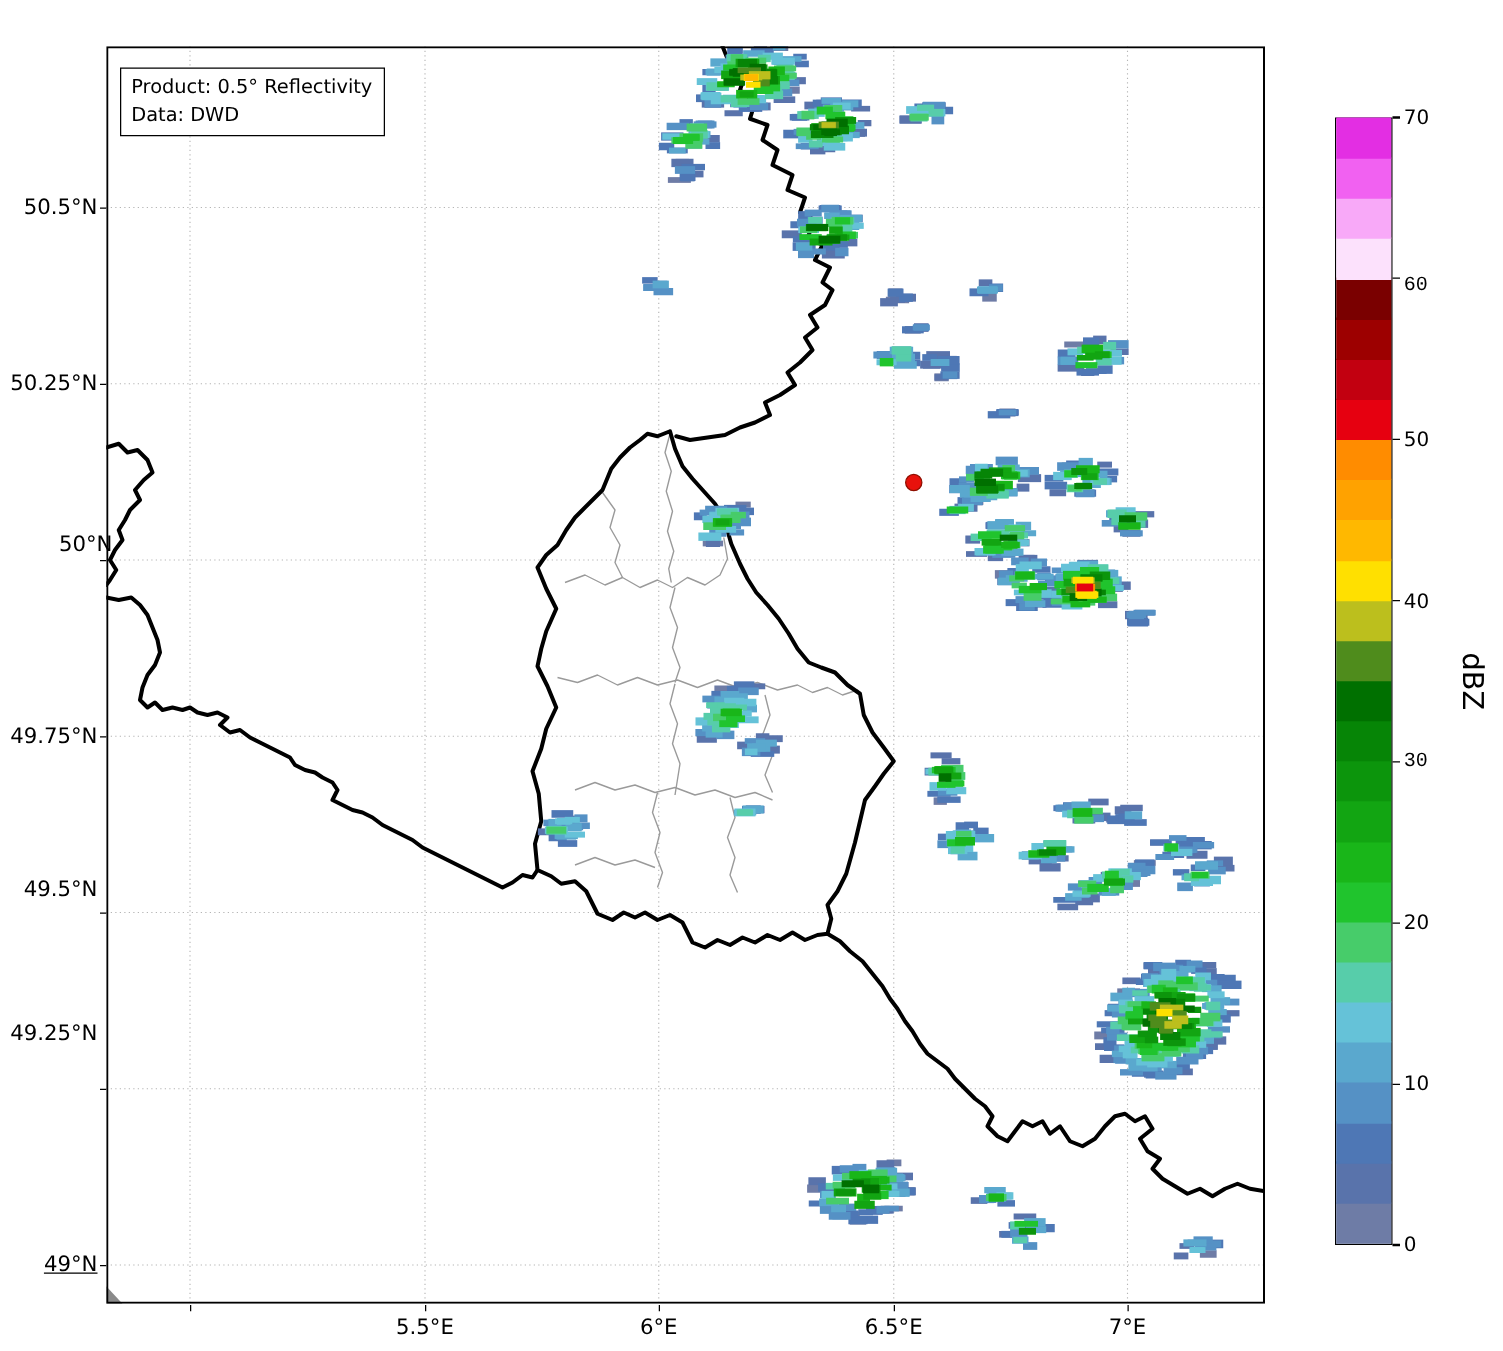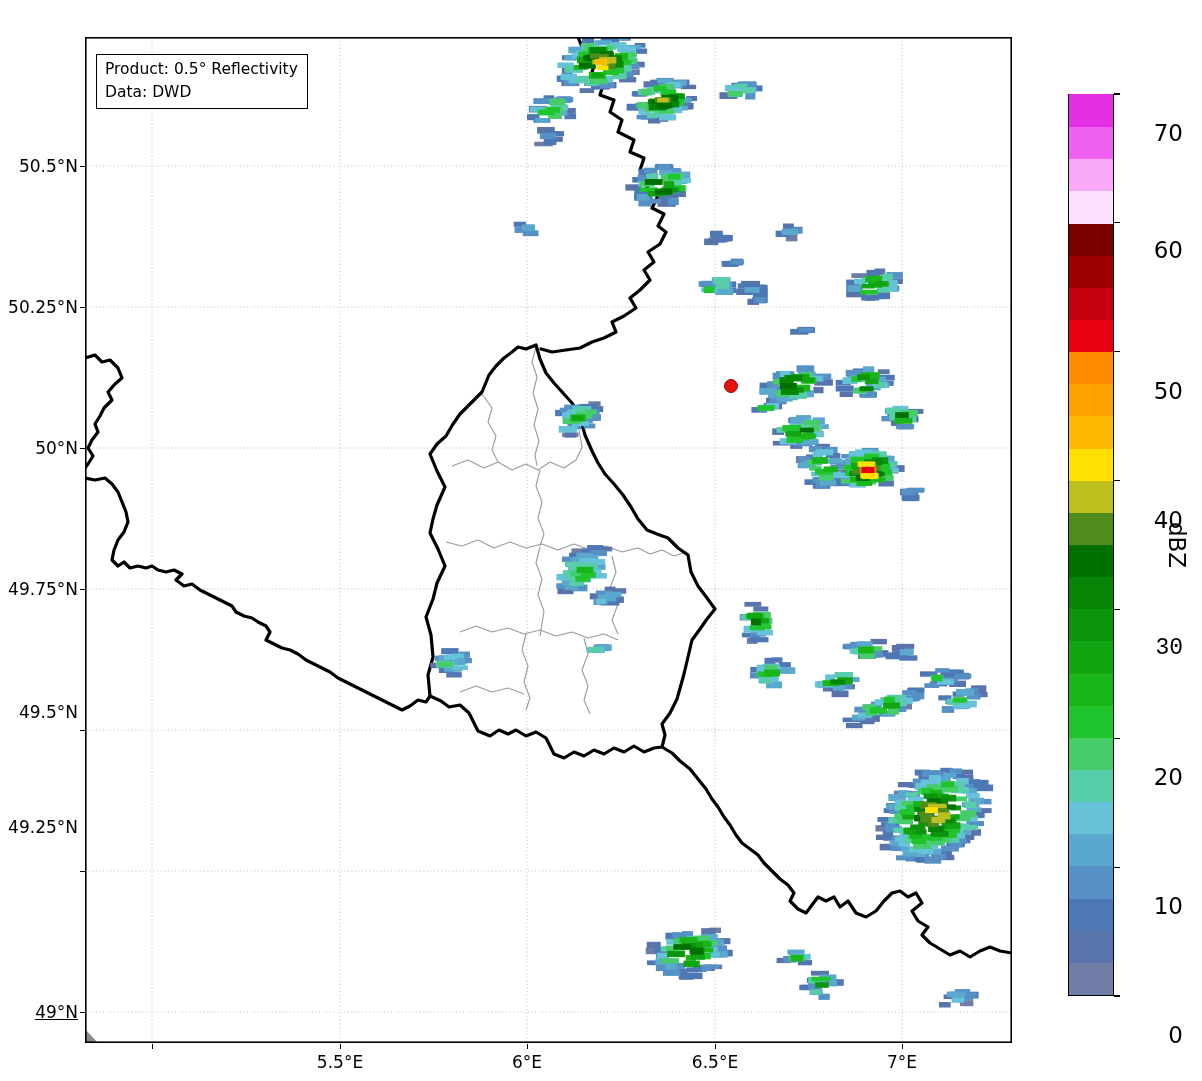--- a/index.html
+++ b/index.html
@@ -9,21 +9,21 @@
          font-size:30px;line-height:34px;white-space:nowrap;}
   .plot{position:absolute;left:85px;top:37px;width:927px;height:772px;background:#fff;}
   .plot svg{position:absolute;left:0;top:0;}
   .infobox{position:absolute;left:11px;top:17px;background:#fff;border:1.4px solid #000;
            padding:3px 9px 4px 8px;font-size:15.5px;line-height:23px;white-space:nowrap;z-index:5;}
   .ylab{position:absolute;left:0;width:78px;text-align:right;font-size:17px;height:22px;line-height:22px;}
   .xlab{position:absolute;width:90px;text-align:center;font-size:17px;top:1051px;height:22px;line-height:22px;}
   .tick{position:absolute;background:#000;}
   .cbar{position:absolute;left:1068px;top:94px;width:46px;height:902px;border:1.3px solid #000;box-sizing:border-box;}
   .cbseg{position:absolute;left:0;width:100%;}
-  .cblab{position:absolute;left:1123px;width:60px;text-align:right;font-size:23px;height:28px;line-height:28px;margin-top:39px;}
+  .cblab{position:absolute;left:1123px;width:60px;text-align:left;font-size:16px;height:28px;line-height:28px;}
   .cbtitle{position:absolute;left:1177px;top:545px;font-size:23px;transform:translate(-50%,-50%) rotate(90deg);white-space:nowrap;}
 </style>
 </head>
 <body>
 
 <div class="stage">
 
 
   <div class="plot">
     <svg id="map-svg" width="927" height="1006" viewBox="0 0 927 1006">
@@ -1388,21 +1388,21 @@
       <div>Product: 0.5° Reflectivity</div>
       <div>Data: DWD</div>
     </div>
   </div>
 
   <div id="yticks">
       <div class="ylab" style="top: 155px;">50.5°N</div>
       <div class="tick" style="left: 80px; top: 165.5px; width: 4.5px; height: 1.2px;"></div>
       <div class="ylab" style="top: 296px;">50.25°N</div>
       <div class="tick" style="left: 80px; top: 306.5px; width: 4.5px; height: 1.2px;"></div>
-      <div class="ylab" style="top: 437px;">50°N</div>
+      <div class="ylab" style="top: 425px; padding-left: 12px;">50°N</div>
       <div class="tick" style="left: 80px; top: 447.5px; width: 4.5px; height: 1.2px;"></div>
       <div class="ylab" style="top: 578px;">49.75°N</div>
       <div class="tick" style="left: 80px; top: 588.5px; width: 4.5px; height: 1.2px;"></div>
       <div class="ylab" style="top: 701px;">49.5°N</div>
       <div class="tick" style="left: 80px; top: 729.5px; width: 4.5px; height: 1.2px;"></div>
       <div class="ylab" style="top: 816px;">49.25°N</div>
       <div class="tick" style="left: 80px; top: 870.5px; width: 4.5px; height: 1.2px;"></div>
       <div class="ylab" style="top: 1001px; text-decoration: underline;">49°N</div>
       <div class="tick" style="left: 80px; top: 1011.5px; width: 4.5px; height: 1.2px;"></div>
     </div>
@@ -1456,19 +1456,19 @@
       <div class="cblab" style="top: 853.143px;">10</div>
       <div class="tick" style="left: 1114px; top: 737.686px; width: 6px; height: 1.2px;"></div>
       <div class="cblab" style="top: 724.286px;">20</div>
       <div class="tick" style="left: 1114px; top: 608.829px; width: 6px; height: 1.2px;"></div>
       <div class="cblab" style="top: 595.429px; font-family: Liberation Mono, monospace;">30</div>
       <div class="tick" style="left: 1114px; top: 479.971px; width: 6px; height: 1.2px;"></div>
       <div class="cblab" style="top: 466.571px;">40</div>
       <div class="tick" style="left: 1114px; top: 351.114px; width: 6px; height: 1.2px;"></div>
       <div class="cblab" style="top: 338px;">50</div>
       <div class="tick" style="left: 1114px; top: 222.257px; width: 6px; height: 1.2px;"></div>
-      <div class="cblab" style="top: 197px;">60</div>
+      <div class="cblab" style="top: 214px; font-family: Liberation Mono, monospace;">60</div>
       <div class="tick" style="left: 1114px; top: 93.4px; width: 6px; height: 1.2px;"></div>
       <div class="cblab" style="top: 80px;">70</div>
     </div>
   <div class="cbtitle">dBZ</div>
 
 </div>
 
 </body></html>

